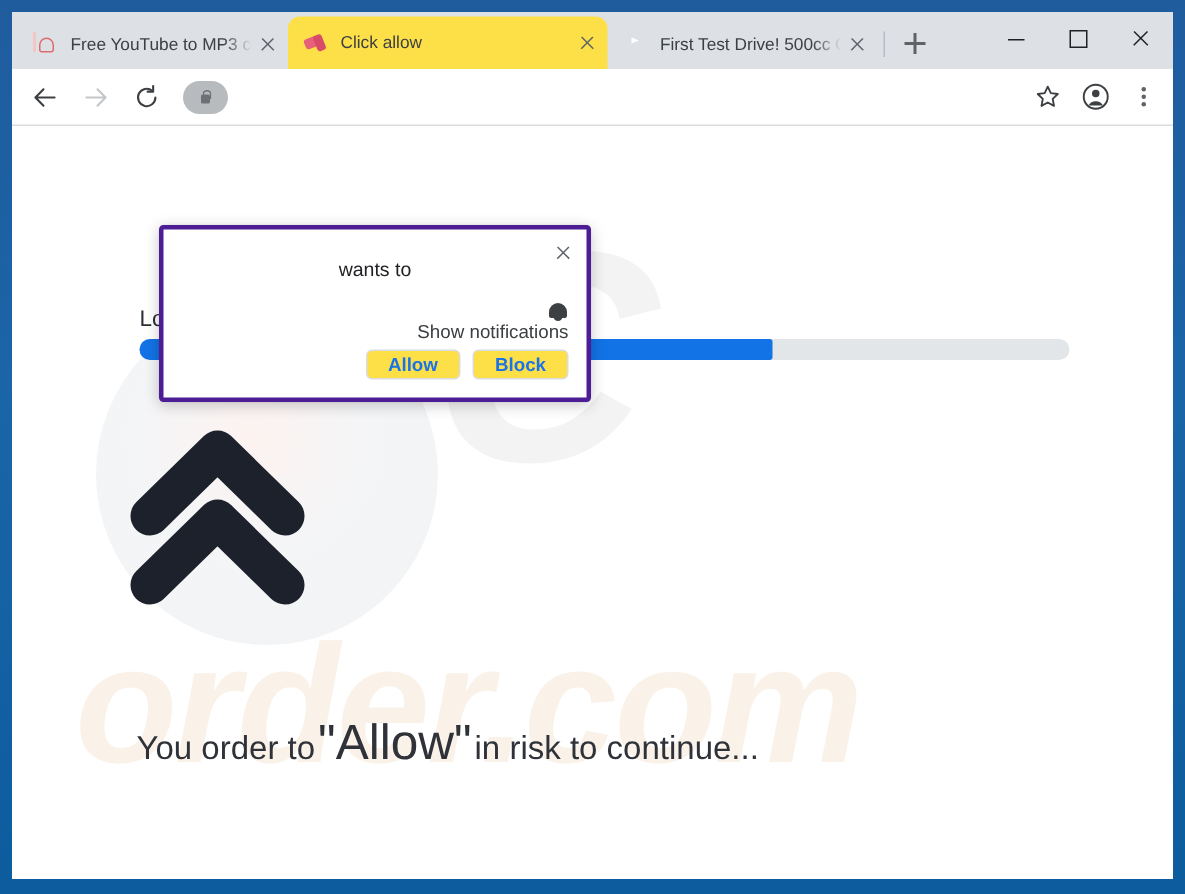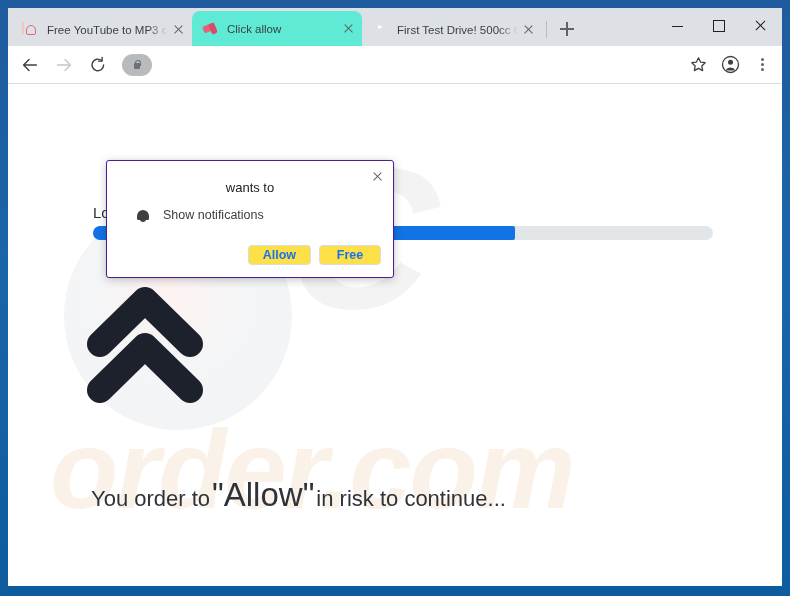--- a/index.html
+++ b/index.html
@@ -42,22 +42,22 @@
     padding: 0 6px 0 10px;
     background: #dde1e6;
     border-radius: 8px 8px 0 0;
     font-size: 11.5px;
     color: #3c4043;
     white-space: nowrap;
     overflow: hidden;
   }
   .tab.inactive { width: 180px; }
   .tab.active {
-    background: #5eead4;
-    width: 170px;
+    background: #fde047;
+    width: 213px;
     height: 35px;
     z-index: 3;
     justify-content: flex-end;
   }
   .tab-favicon {
     width: 16px; height: 16px;
     flex: 0 0 16px;
     margin-right: 9px;
     position: relative;
   }
@@ -328,24 +328,24 @@
   }
   #continue-text .emph {
     font-size: 33px;
     margin: 0 2px;
     color: #2f3339;
   }
 
   
   #perm-dialog {
     position: absolute;
-    left: 98px; top: 76px;
+    left: 98px; top: 66px;
     width: 288px; height: 118px;
     background: #ffffff;
-    border: 1px solid #4c1d95;
+    border: 3px solid #4c1d95;
     border-radius: 3px;
     box-shadow: 0 2px 10px rgba(0,0,0,0.22), 0 0 0 0.5px rgba(0,0,0,0.04);
     z-index: 50;
   }
   #perm-close {
     position: absolute;
     right: 6px; top: 6px;
     width: 20px; height: 20px;
     cursor: pointer;
   }
@@ -357,22 +357,23 @@
   #perm-close::before { transform: rotate(45deg); }
   #perm-close::after  { transform: rotate(-45deg); }
   #perm-title {
     text-align: center;
     font-size: 13px;
     color: #202124;
     padding-top: 19px;
   }
   #perm-row {
     display: flex;
-    align-items: flex-start;
-    padding: 13px 0 0 16px;
+    align-items: flex-end;
+    padding: 13px 12px 0 16px;
+    flex-direction: column;
   }
   .bell-ico {
     width: 14px; height: 15px;
     position: relative;
     flex: 0 0 14px;
   }
   .bell-ico::before {
     content: "";
     position: absolute;
     left: 1px; top: 1.5px;
@@ -524,19 +525,19 @@
 
       <div id="perm-dialog">
         <div id="perm-close"></div>
         <div id="perm-title">wants to</div>
         <div id="perm-row">
           <span class="bell-ico"></span>
           <span>Show notifications</span>
         </div>
         <div id="perm-actions">
           <button class="perm-btn">Allow</button>
-          <button class="perm-btn">Free</button>
+          <button class="perm-btn">Block</button>
         </div>
       </div>
 
     </div>
   </div>
 </div>
 
 </body></html>

